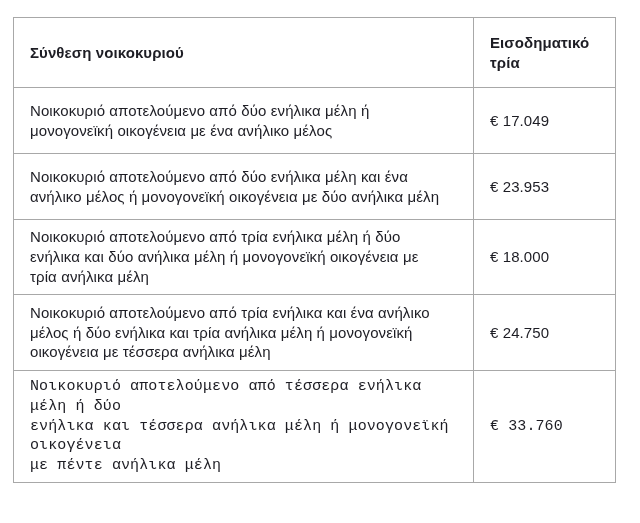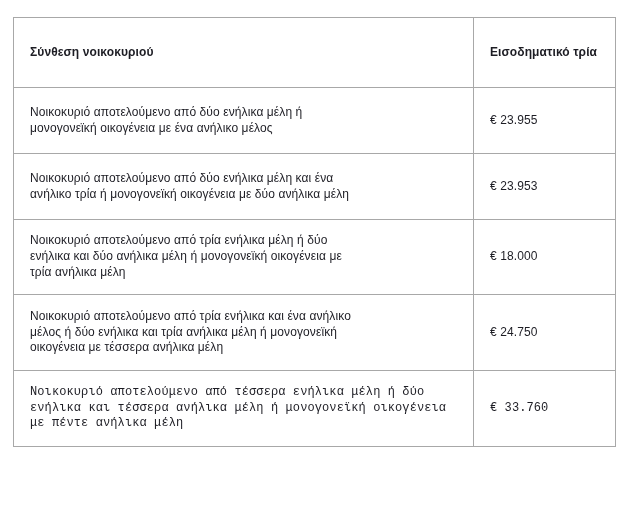--- a/index.html
+++ b/index.html
@@ -17,21 +17,21 @@
   }
   .table-wrap {
     position: absolute;
     left: 13px;
     top: 17px;
   }
   table.income-table {
     border-collapse: collapse;
     table-layout: fixed;
     width: 602px;
-    font-size: 12px;
+    font-size: 15px;
     line-height: 1.32;
     letter-spacing: 0.1px;
   }
   table.income-table col.col-composition { width: 460px; }
   table.income-table col.col-limit       { width: 142px; }
   table.income-table th,
   table.income-table td {
     border: 1px solid #a8a8a8;
     text-align: left;
     vertical-align: middle;
@@ -64,25 +64,25 @@
     <thead>
       <tr class="r-header">
         <th>Σύνθεση νοικοκυριού</th>
         <th>Εισοδηματικό τρία</th>
       </tr>
     </thead>
     <tbody>
       <tr class="r-1">
         <td class="cell-composition">Νοικοκυριό αποτελούμενο από δύο ενήλικα μέλη ή
 μονογονεϊκή οικογένεια με ένα ανήλικο μέλος</td>
-        <td class="cell-limit">€ 23.955</td>
+        <td class="cell-limit">€ 17.049</td>
       </tr>
       <tr class="r-2">
         <td class="cell-composition">Νοικοκυριό αποτελούμενο από δύο ενήλικα μέλη και ένα
-ανήλικο τρία ή μονογονεϊκή οικογένεια με δύο ανήλικα μέλη</td>
+ανήλικο μέλος ή μονογονεϊκή οικογένεια με δύο ανήλικα μέλη</td>
         <td class="cell-limit">€ 23.953</td>
       </tr>
       <tr class="r-3">
         <td class="cell-composition">Νοικοκυριό αποτελούμενο από τρία ενήλικα μέλη ή δύο
 ενήλικα και δύο ανήλικα μέλη ή μονογονεϊκή οικογένεια με
 τρία ανήλικα μέλη</td>
         <td class="cell-limit">€ 18.000</td>
       </tr>
       <tr class="r-4">
         <td class="cell-composition">Νοικοκυριό αποτελούμενο από τρία ενήλικα και ένα ανήλικο

